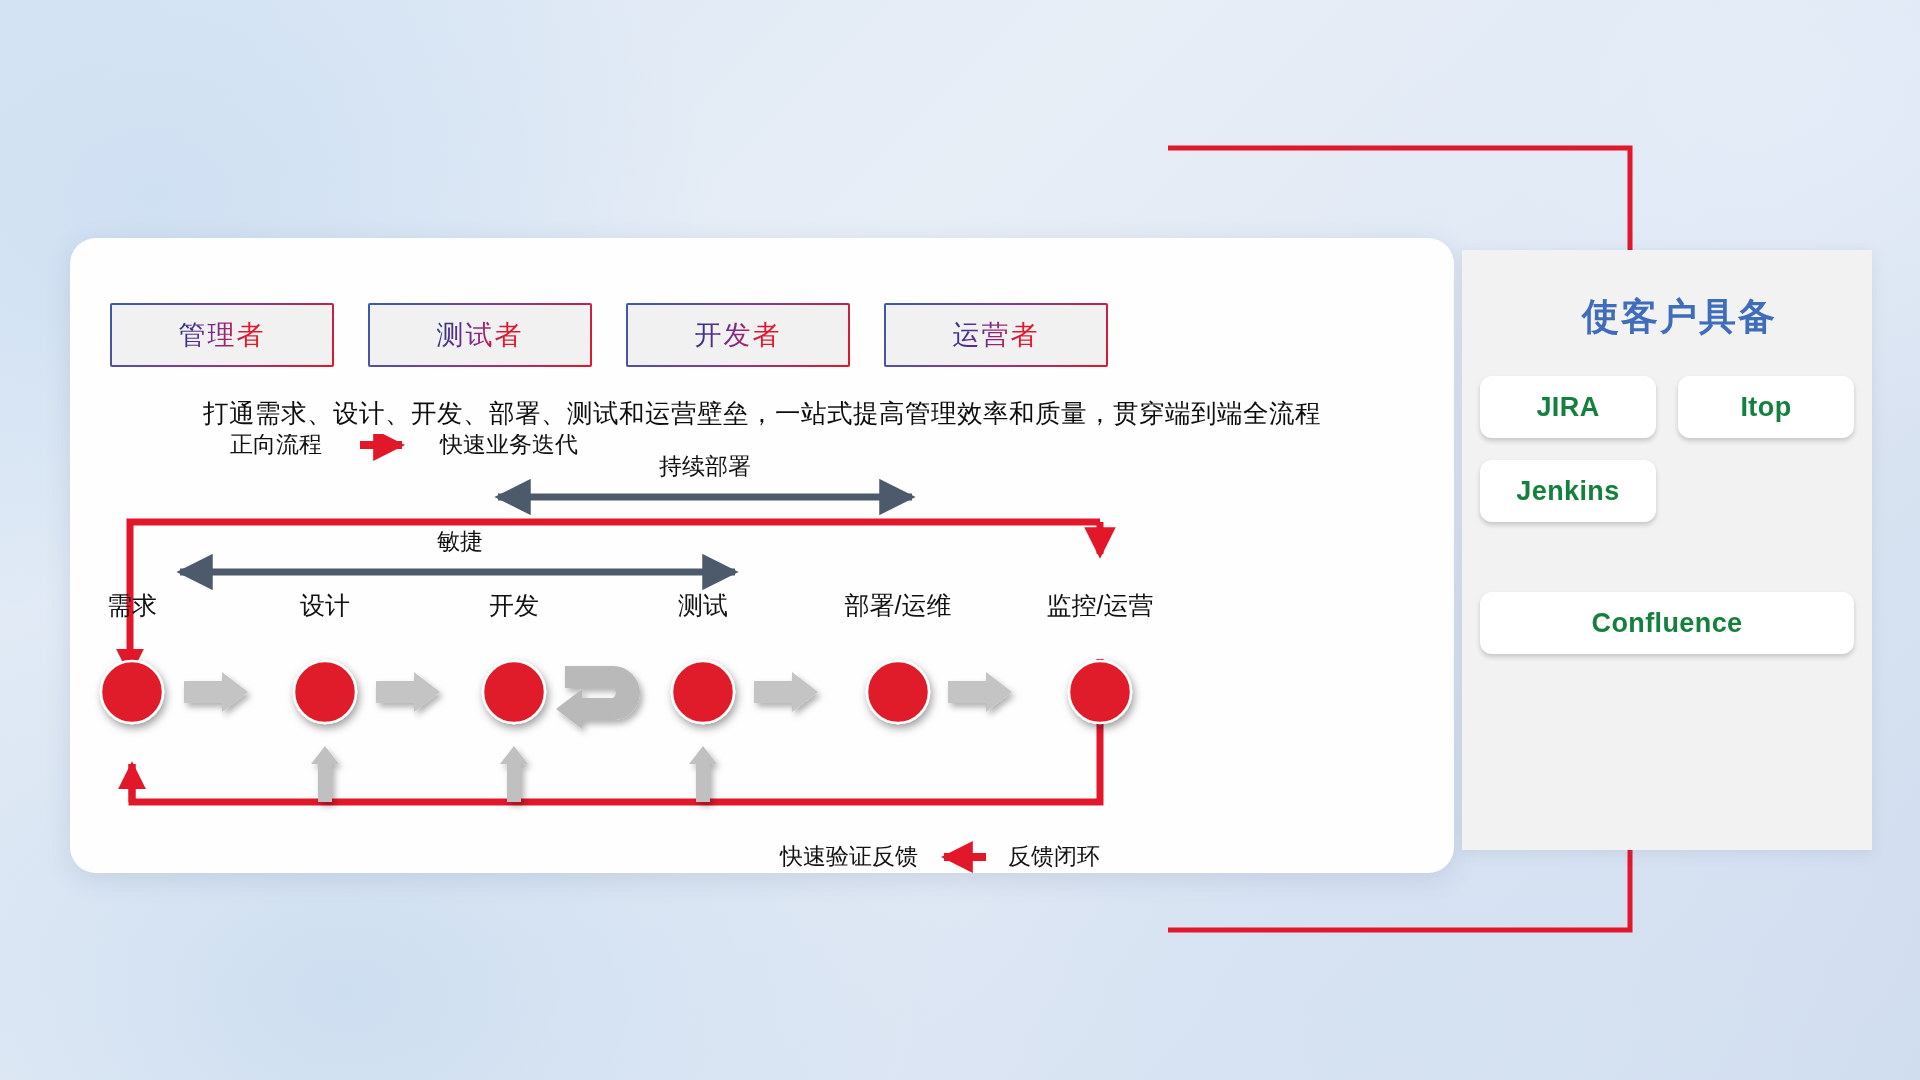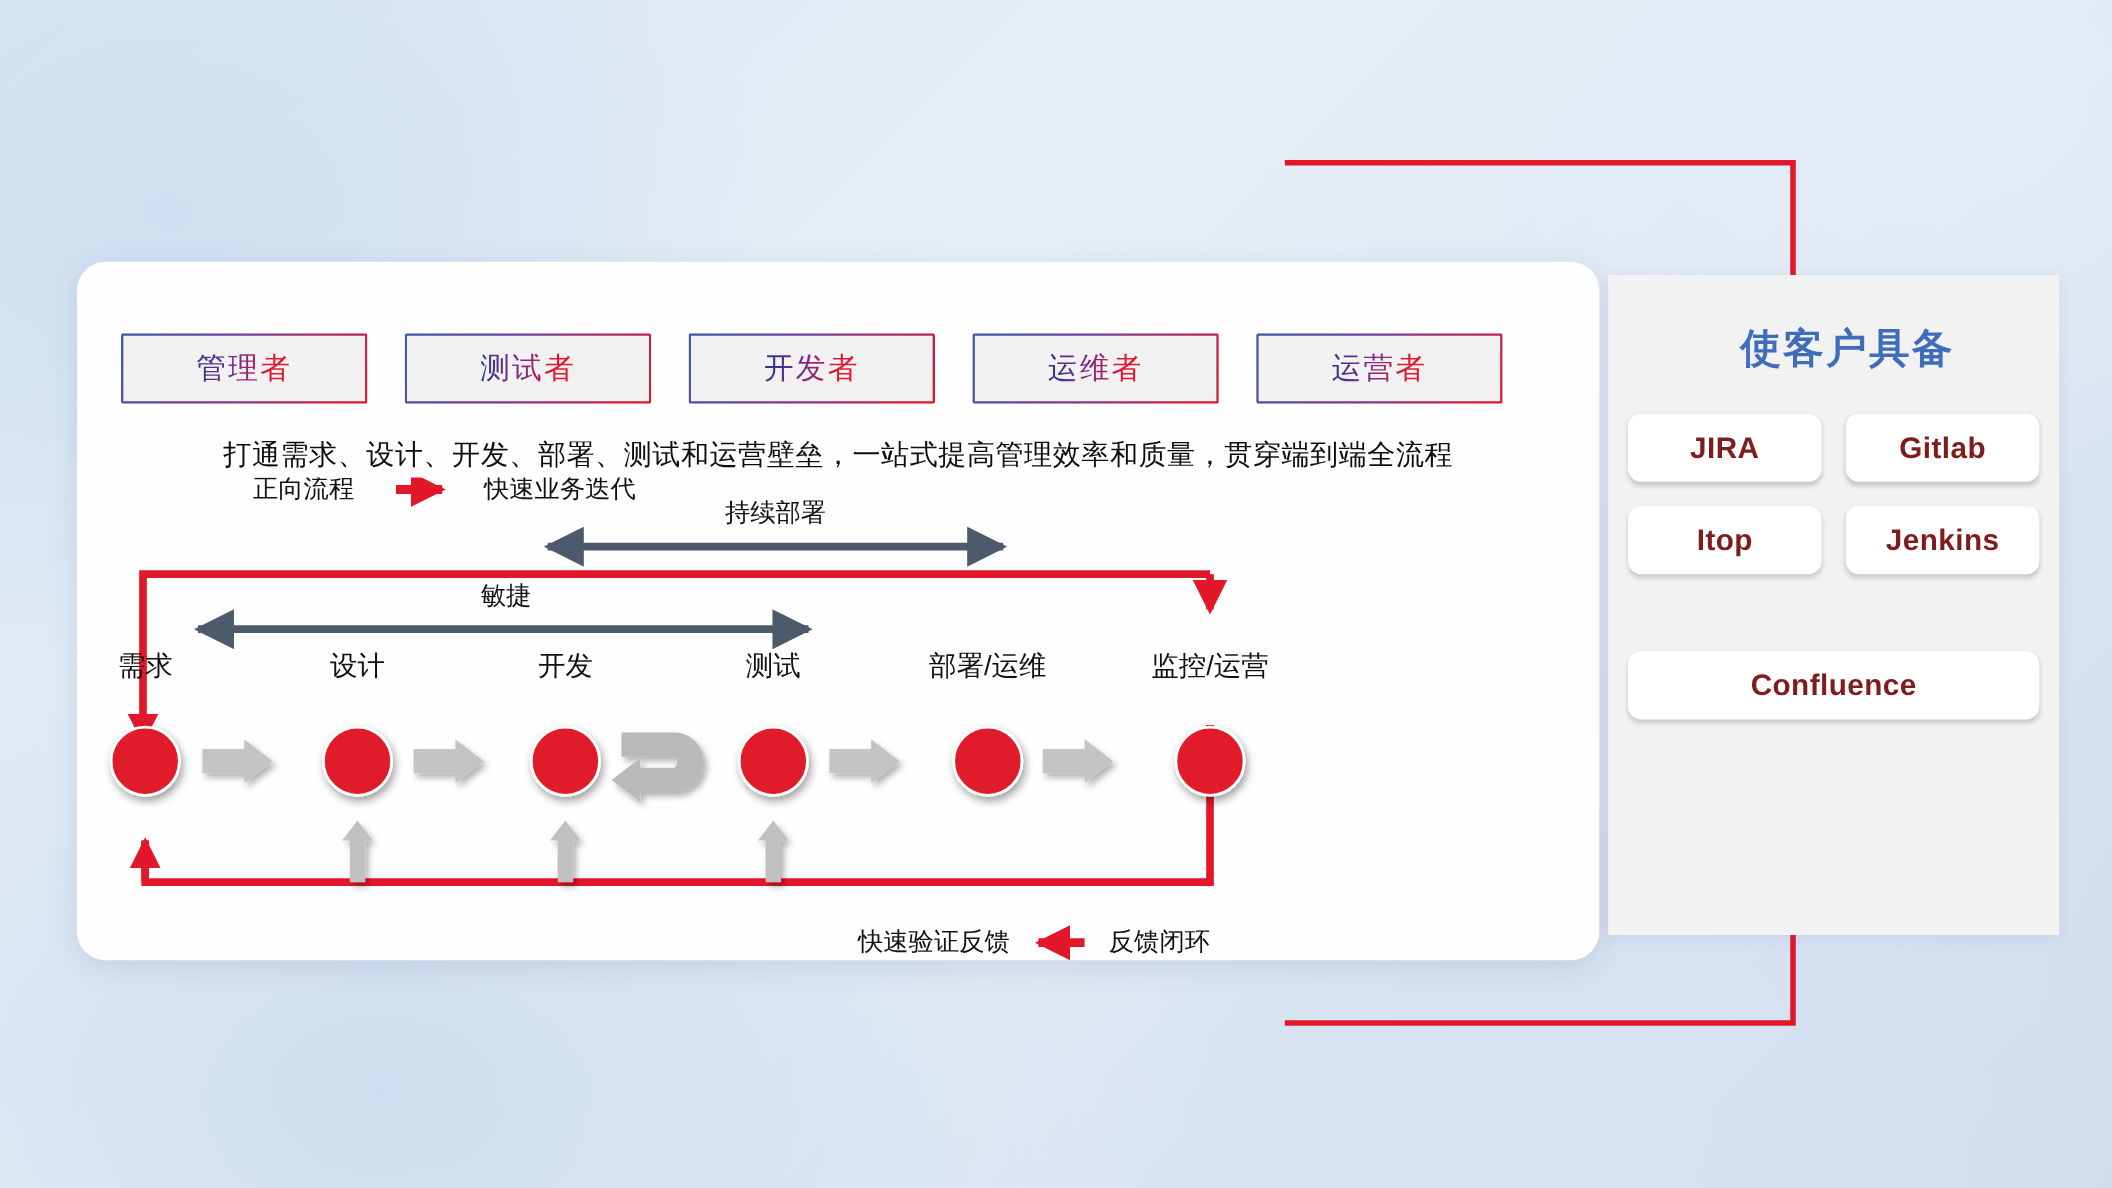--- a/index.html
+++ b/index.html
@@ -81,21 +81,21 @@
   }
   .panel-title .l1 { font-size: 37px; margin-top: 42px; }
   .panel-title .l2 { font-size: 37px; margin-top: 16px; }
 
   .tools { margin: 34px 18px 0 18px; display: flex; flex-wrap: wrap; gap: 22px 22px; }
   .tool {
     height: 62px; flex: 0 0 calc(50% - 11px);
     display: flex; align-items: center; justify-content: center;
     background: #ffffff; border-radius: 12px;
     box-shadow: 0 3px 5px rgba(0,0,0,.18);
-    font-size: 27px; font-weight: bold; color: #7f1d1d;
+    font-size: 27px; font-weight: bold; color: #15803d;
     letter-spacing: .4px;
   }
   .tool.wide { flex: 0 0 100%; margin-top: 48px; }
 </style>
 </head>
 <body>
 
 <svg id="red-frame" viewBox="0 0 1920 1080" xmlns="http://www.w3.org/2000/svg">
   <path d="M 1168,148 L 1630,148 L 1630,930 L 1168,930" fill="none" stroke="#e2172a" stroke-width="5"></path>
 </svg>
@@ -104,23 +104,20 @@
 
   <div class="roles">
     <div class="role">
       <span class="role-label">管理者</span>
     </div>
     <div class="role">
       <span class="role-label">测试者</span>
     </div>
     <div class="role">
       <span class="role-label">开发者</span>
-    </div>
-    <div class="role">
-      <span class="role-label">运维者</span>
     </div>
     <div class="role">
       <span class="role-label">运营者</span>
     </div>
   </div>
 
   <div class="subtitle">打通需求、设计、开发、部署、测试和运营壁垒，一站式提高管理效率和质量，贯穿端到端全流程</div>
 
   <svg id="flow" viewBox="0 0 1384 440" xmlns="http://www.w3.org/2000/svg">
     <defs>
@@ -206,18 +203,17 @@
     <text class="flowtxt t23" x="938" y="430">反馈闭环</text>
   </svg>
 </div>
 
 <div class="panel">
   <div class="panel-title">
     <div class="l1">使客户具备</div>
   </div>
   <div class="tools">
     <div class="tool">JIRA</div>
-    <div class="tool">Gitlab</div>
     <div class="tool">Itop</div>
     <div class="tool">Jenkins</div>
     <div class="tool wide">Confluence</div>
   </div>
 </div>
 
 </body></html>

